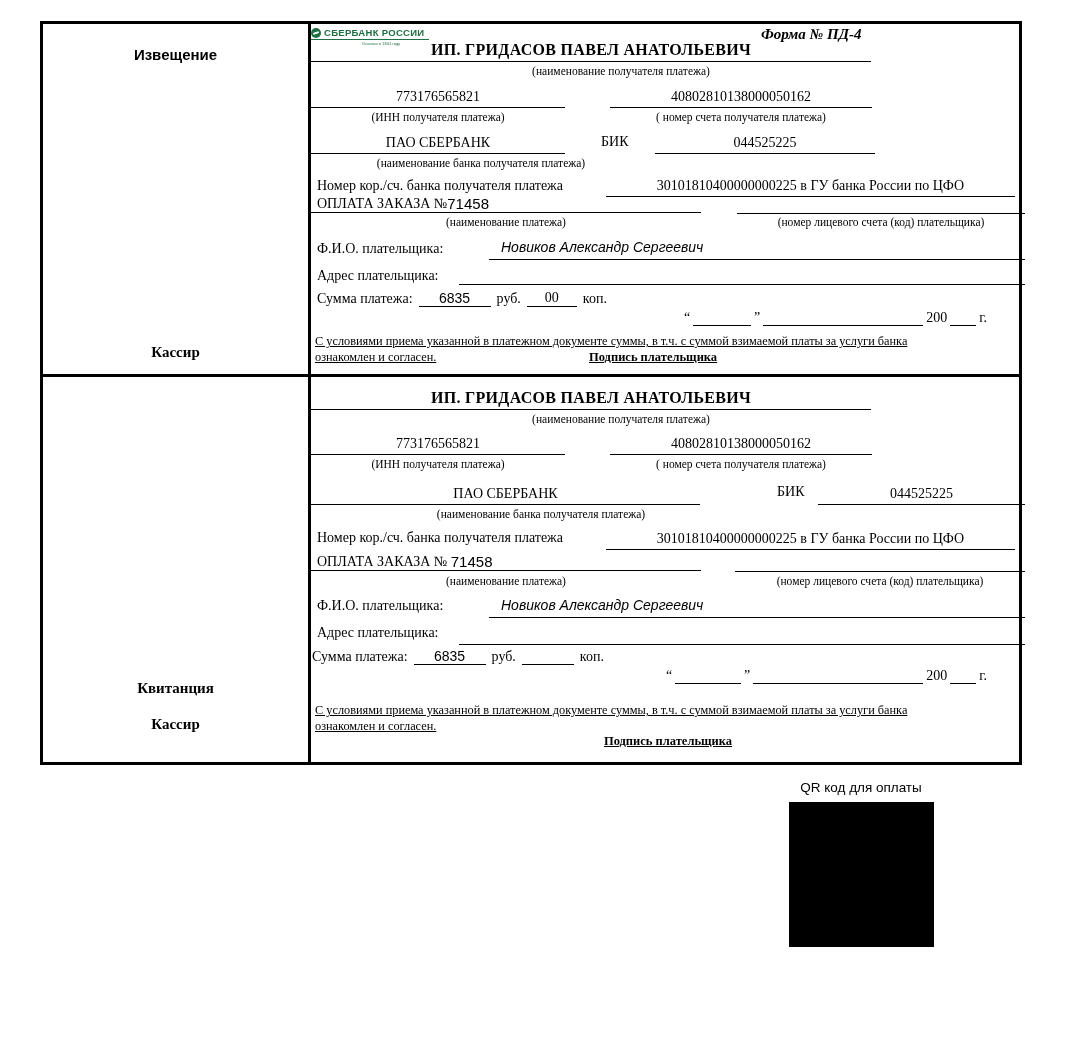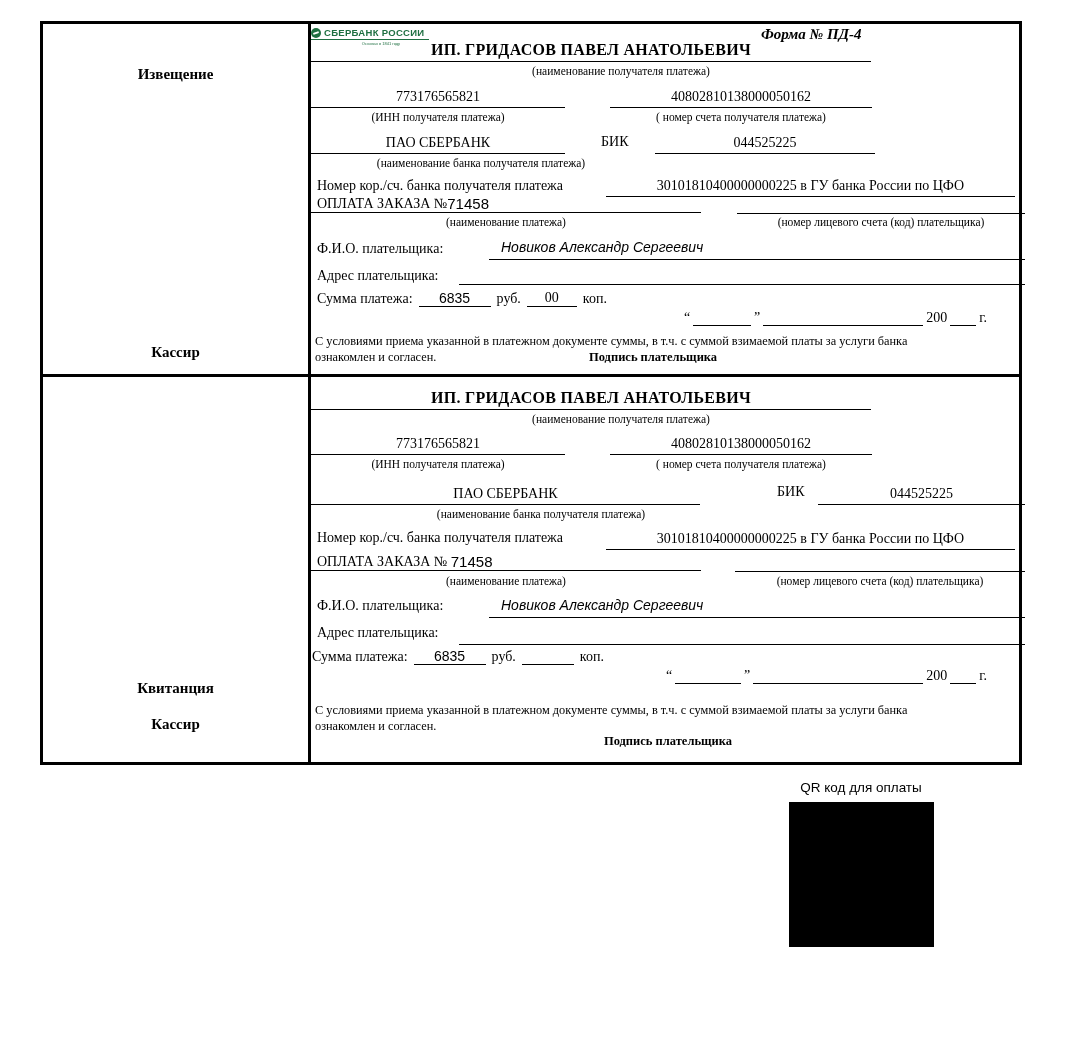--- a/index.html
+++ b/index.html
@@ -16,40 +16,40 @@
   
   .form-box{position:absolute;left:40px;top:21px;width:982px;height:744px;border:3px solid #000;box-sizing:border-box;background:#fff;}
   .section{position:relative;display:flex;}
   .s1{height:350px;border-bottom:3px solid #000;}
   .s2{height:385px;}
   .stub{width:265px;border-right:3px solid #000;position:relative;flex:none;}
   .content{flex:1;position:relative;}
 
   
   .stub-top,.stub-bottom{left:0;width:100%;text-align:center;font-size:15px;}
-  .s1 .stub-top{top:22px;font-family:Liberation Serif, serif;font-weight:bold;margin-top:20px;}
+  .s1 .stub-top{top:22px;font-family:Liberation Sans, sans-serif;font-weight:bold;}
   .s1 .stub-bottom{top:320px;font-weight:bold;}
   .s2 .stub-top{top:303px;font-weight:bold;}
   .s2 .stub-bottom{top:339px;font-weight:bold;}
 
   
   .logo{top:3px;left:0;width:140px;text-align:center;}
   .logo-row{display:flex;align-items:center;gap:3px;border-bottom:1px solid #1e6f41;padding-bottom:1px;width:118px;}
   .logo-icon{width:10px;height:10px;border-radius:50%;background:#1e6f41;position:relative;flex:none;}
   .logo-icon::after{content:"";position:absolute;left:2px;top:4px;width:6px;height:2px;background:#fff;border-radius:1px;transform:rotate(-18deg);}
   .logo-text{color:#1e6f41;font-family:"Liberation Sans",sans-serif;font-weight:bold;font-size:9.5px;letter-spacing:.3px;white-space:nowrap;}
   .logo-tag{color:#1e6f41;font-family:"Liberation Sans",sans-serif;font-size:4px;margin-top:1px;white-space:nowrap;}
 
   .formno{top:2px;left:450px;width:170px;font-size:15px;font-weight:bold;font-style:italic;}
 
   
   .cap{font-size:11.5px;}
   .lbl{font-size:14px;}
   .val{font-size:14px;}
-  .agr{font-size:12.3px;}
+  .agr{font-size:12.3px;text-decoration:underline;}
 
   
   .box{display:flex;align-items:flex-end;justify-content:center;padding-bottom:2px;box-sizing:border-box;}
   .boxl{display:flex;align-items:flex-end;justify-content:flex-start;padding-bottom:4px;box-sizing:border-box;font-style:italic;}
 
   
   .title{left:0;width:560px;font-weight:bold;font-size:16px;letter-spacing:.3px;}
   .cap-recip{left:0;width:560px;margin-left:30px;}
   .num-inn,.cap-inn{left:0;width:254px;}
   .num-acc,.cap-acc{left:299px;width:262px;}

